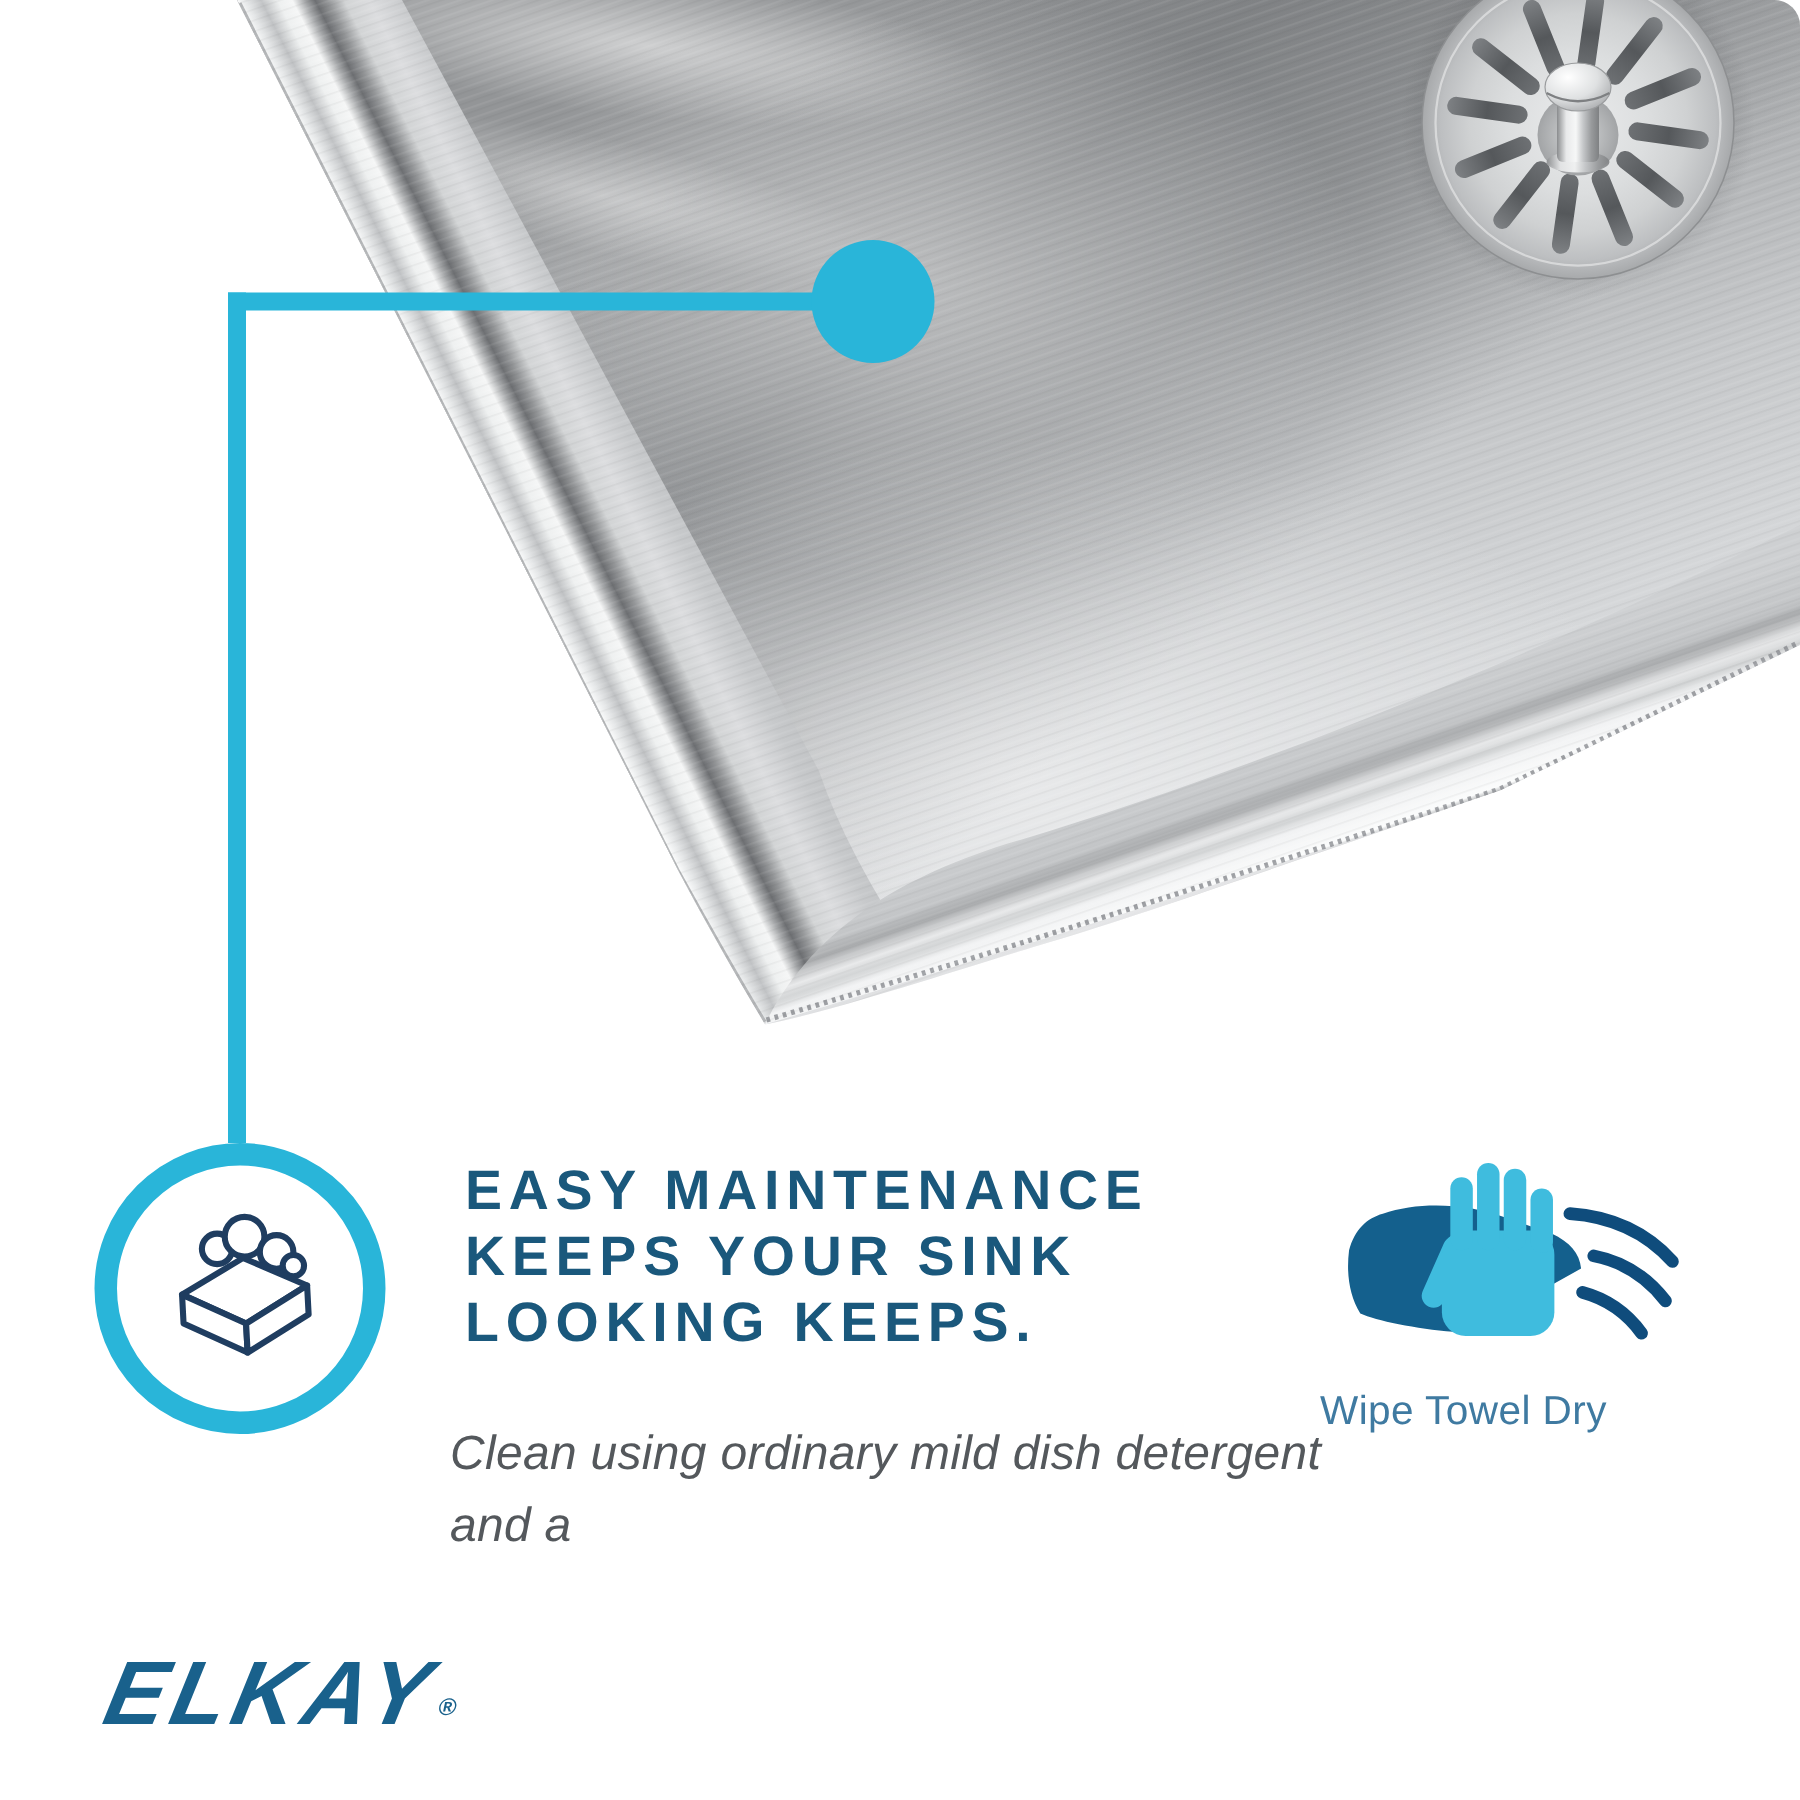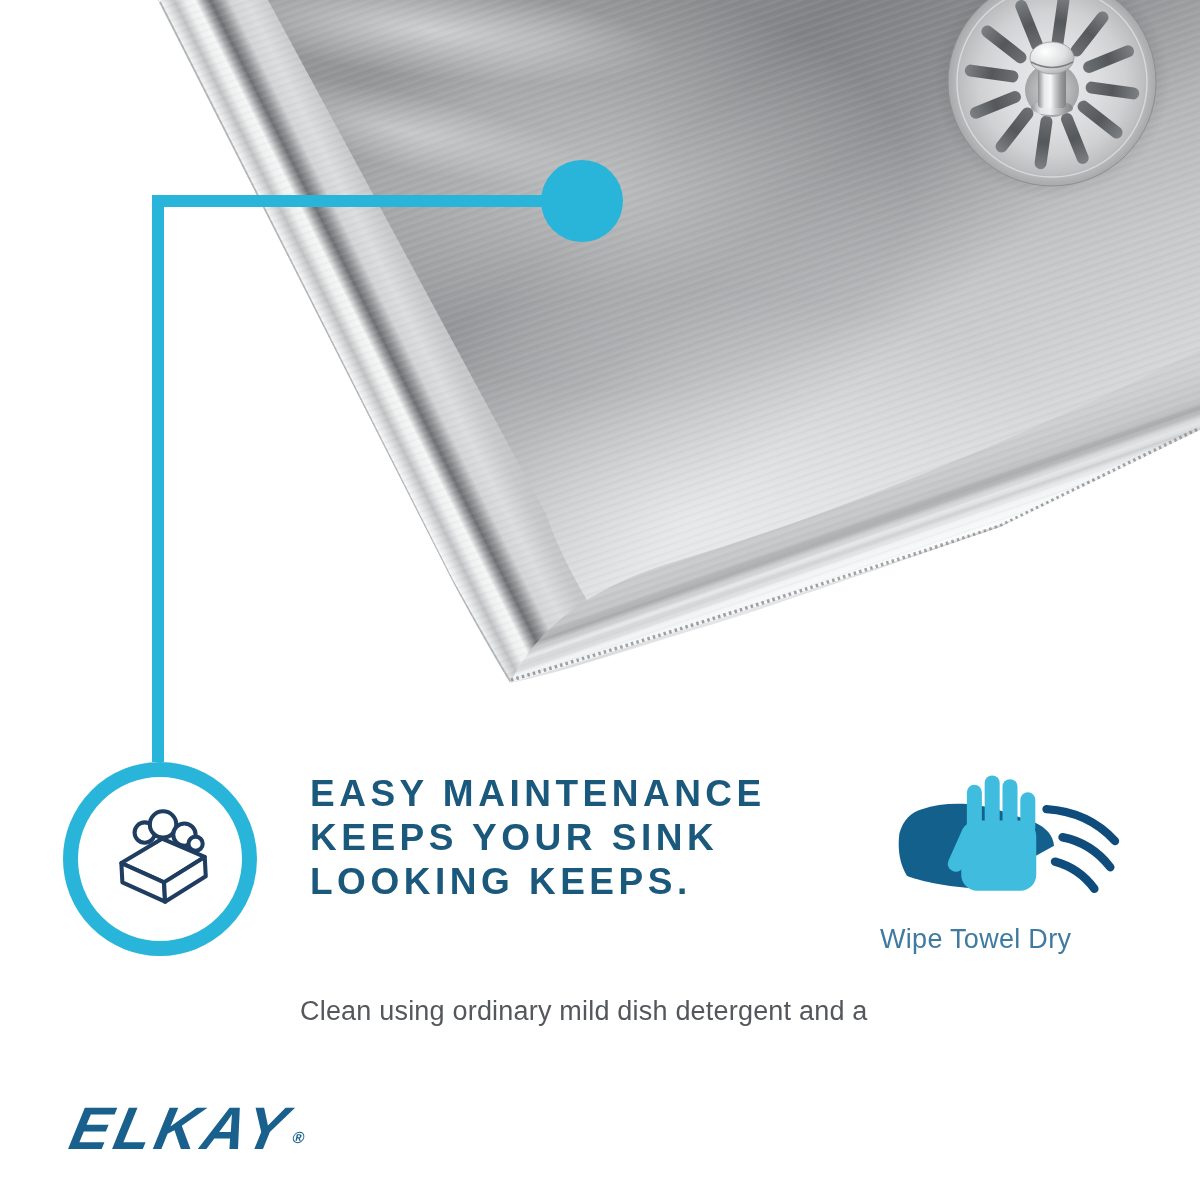--- a/index.html
+++ b/index.html
@@ -1,36 +1,37 @@
 <!DOCTYPE html>
 <html><head>
 <meta charset="utf-8">
 <style>
   html,body{margin:0;padding:0;background:#ffffff;}
   .stage{
     position:relative;width:1200px;height:1200px;overflow:hidden;background:#ffffff;
     font-family:"Liberation Sans", sans-serif;
+    border-radius:17px;
   }
   .abs{position:absolute;}
   
   .h-line{left:152px;top:195px;width:433px;height:12px;background:#29B5D9;}
   .v-line{left:152px;top:195px;width:12px;height:567px;background:#29B5D9;}
   .dot{left:541px;top:160px;width:82px;height:82px;border-radius:50%;background:#29B5D9;}
   .badge{
     left:63px;top:762px;width:164px;height:164px;border:15px solid #29B5D9;border-radius:50%;
     background:#ffffff;display:flex;align-items:center;justify-content:center;
   }
   
   .headline{
     left:310px;top:772px;width:500px;color:#1A587C;font-weight:bold;
     font-size:37px;line-height:44px;letter-spacing:4.5px;
   }
   .body-copy{
-    left:300px;top:987px;width:620px;color:#54585C;
-    font-size:27px;line-height:48px;letter-spacing:0.2px;
+    left:300px;top:944px;width:620px;color:#54585C;
+    font-size:32px;line-height:48px;letter-spacing:0.2px;font-style:italic;
   }
   .wipe-block{left:880px;top:766px;width:282px;text-align:left;}
   .wipe-label{margin-top:4px;font-size:27px;color:#3F7AA1;letter-spacing:0.3px;}
   .logo{
     left:64px;top:1094px;color:#19618C;font-weight:bold;font-style:italic;
     font-size:60px;letter-spacing:4px;transform:skewX(-12deg);transform-origin:left bottom;
     white-space:nowrap;
   }
   .logo .reg{
     display:inline-block;font-size:16px;letter-spacing:0;transform:translateY(-6px);

